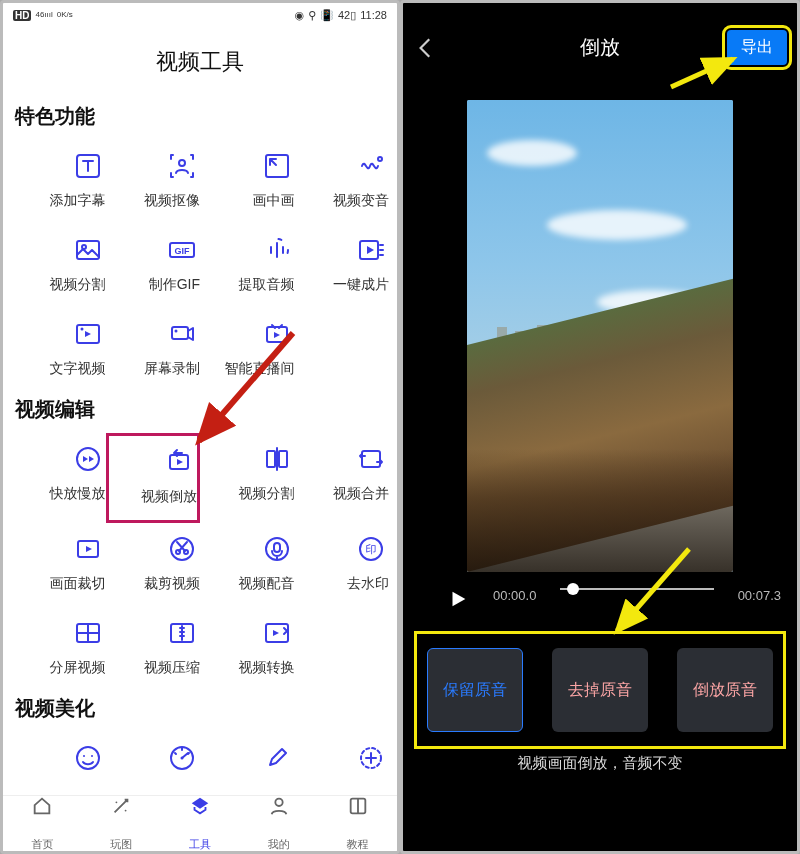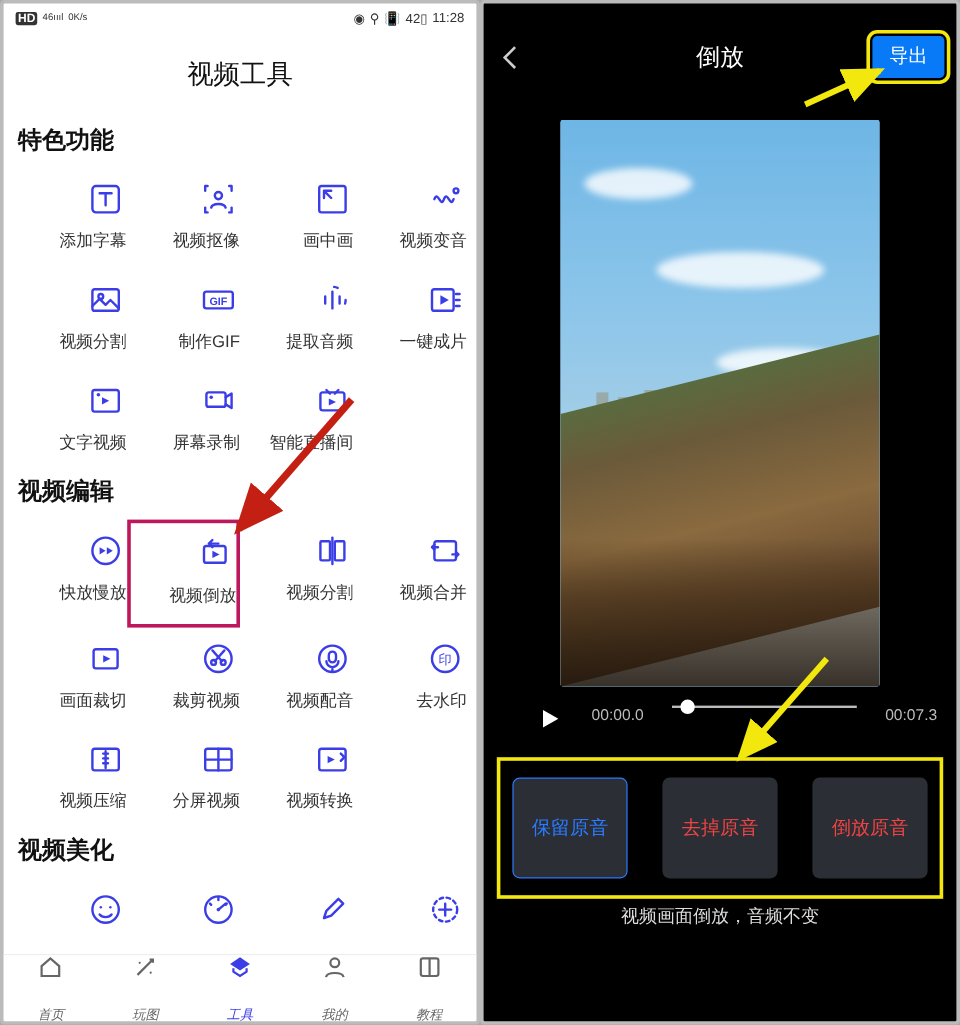--- a/index.html
+++ b/index.html
@@ -22,21 +22,21 @@
     .section-h { font-size: 20px; font-weight: 600; color: #111; padding: 4px 4px 10px; }
     .grid { display: flex; flex-wrap: wrap; }
     .tile { width: 25%; display: flex; flex-direction: column; align-items: flex-end; padding: 8px 0 14px; position: relative; }
     .ticon { width: 36px; height: 36px; display: flex; align-items: center; justify-content: center; margin-bottom: 8px; }
     .ticon svg { width: 30px; height: 30px; }
     .tlabel { font-size: 14px; color: #333; }
     .hl-red { border: 3px solid #be185d; }
 
     
     .tabbar { position: absolute; left: 0; right: 0; bottom: 0; height: 56px; background: #fff; border-top: 1px solid #eee; display: flex; }
-    .tabbar .tab { flex: 1; display: flex; flex-direction: column; align-items: center; justify-content: center; gap: 18px; font-size: 11px; color: #666; font-style: italic; }
+    .tabbar .tab { flex: 1; display: flex; flex-direction: column; align-items: center; justify-content: center; gap: 18px; font-size: 11px; color: #666; }
     .tabbar .tab.active { color: #3b3de6; }
     .tabbar .tab svg { width: 22px; height: 22px; }
 
     
     .rtop { display: flex; align-items: center; justify-content: space-between; padding: 27px 10px; position: relative; }
     .rback { width: 26px; height: 26px; display:flex; align-items:center; justify-content:center; }
     .rtitle { position:absolute; left:0; right:0; text-align:center; font-size: 20px; font-weight: 500; }
     .rexport { background: #087af7; color: #fff; border-radius: 4px; padding: 7px 14px; font-size: 16px; position: relative; z-index: 2; }
     .hl-yellow { outline: 3px solid #f3e80e; outline-offset: 2px; }
 
@@ -51,21 +51,21 @@
     .b1{left:30px;} .b2{left:48px;height:14px;} .b3{left:70px;height:20px;} .b4{left:100px;height:16px;} .b5{left:150px;height:14px;} .b6{left:200px;height:18px;}
 
     
     .playrow { display: flex; gap: 24px; padding: 8px 16px 6px; font-size: 13px; color: #bbb; margin-left: 28px; }
     .pbtn { width: 22px; height: 22px; }
     .track { flex: 1; height: 2px; background: #bbb; position: relative; }
     .track .knob { position: absolute; top: 50%; left: 8%; width: 12px; height: 12px; border-radius: 50%; background: #fff; transform: translate(-50%, -50%); }
 
     
     .optwrap { margin: 20px 16px 10px; padding: 12px 8px; display: flex; gap: 29px; justify-content: center; }
-    .opt { width: 104px; height: 84px; border-radius: 6px; background: #2b2e34; display: flex; align-items: center; justify-content: center; font-size: 16px; color: #ef4444; }
+    .opt { width: 104px; height: 84px; border-radius: 6px; background: #2b2e34; display: flex; align-items: center; justify-content: center; font-size: 16px; color: #fca5a5; }
     .opt.sel { border: 1.5px solid #2a7bff; color: #2a7bff; }
     .caption { text-align: center; font-size: 15px; color: #ddd; margin-top: 6px; }
 
     
     .arrow { position: absolute; pointer-events: none; z-index: 50; }
   </style>
 </head>
 <body>
 
 <div class="phone phone-left">
@@ -281,33 +281,33 @@
                 <circle cx="15" cy="15" r="11" stroke="#3b3de6" stroke-width="2" fill="none" stroke-linecap="round" stroke-linejoin="round"></circle>
                 <text x="15" y="19" text-anchor="middle" font-size="11" fill="#3b3de6">印</text>
               </svg>
             </div>
             <div class="tlabel">去水印</div>
           </div>
           <div class="tile">
             <div class="ticon">
               <svg viewBox="0 0 30 30">
                 <rect x="4" y="6" width="22" height="18" rx="2" stroke="#3b3de6" stroke-width="2" fill="none" stroke-linecap="round" stroke-linejoin="round"></rect>
+                <path d="M15 6v18 M4 15h22" stroke="#3b3de6" stroke-width="2" fill="none" stroke-linecap="round" stroke-linejoin="round"></path>
+              </svg>
+            </div>
+            <div class="tlabel">分屏视频</div>
+          </div>
+          <div class="tile">
+            <div class="ticon">
+              <svg viewBox="0 0 30 30">
+                <rect x="4" y="6" width="22" height="18" rx="2" stroke="#3b3de6" stroke-width="2" fill="none" stroke-linecap="round" stroke-linejoin="round"></rect>
                 <path d="M15 8v14 M13 10h4 M13 14h4 M13 18h4" stroke="#3b3de6" stroke-width="2" fill="none" stroke-linecap="round" stroke-linejoin="round"></path>
               </svg>
             </div>
             <div class="tlabel">视频压缩</div>
-          </div>
-          <div class="tile">
-            <div class="ticon">
-              <svg viewBox="0 0 30 30">
-                <rect x="4" y="6" width="22" height="18" rx="2" stroke="#3b3de6" stroke-width="2" fill="none" stroke-linecap="round" stroke-linejoin="round"></rect>
-                <path d="M15 6v18 M4 15h22" stroke="#3b3de6" stroke-width="2" fill="none" stroke-linecap="round" stroke-linejoin="round"></path>
-              </svg>
-            </div>
-            <div class="tlabel">分屏视频</div>
           </div>
           <div class="tile">
             <div class="ticon">
               <svg viewBox="0 0 30 30">
                 <rect x="4" y="6" width="22" height="18" rx="2" stroke="#3b3de6" stroke-width="2" fill="none" stroke-linecap="round" stroke-linejoin="round"></rect>
                 <path d="M11 12l6 3-6 3z" fill="#3b3de6"></path>
                 <path d="M22 10l3 3-3 3" stroke="#3b3de6" stroke-width="2" fill="none" stroke-linecap="round" stroke-linejoin="round"></path>
               </svg>
             </div>
             <div class="tlabel">视频转换</div>

